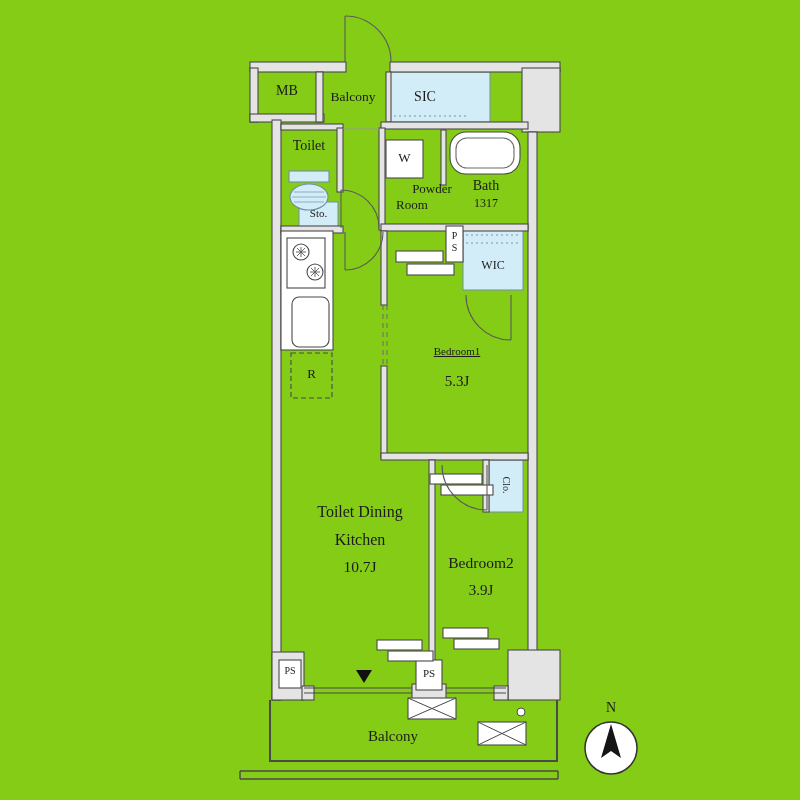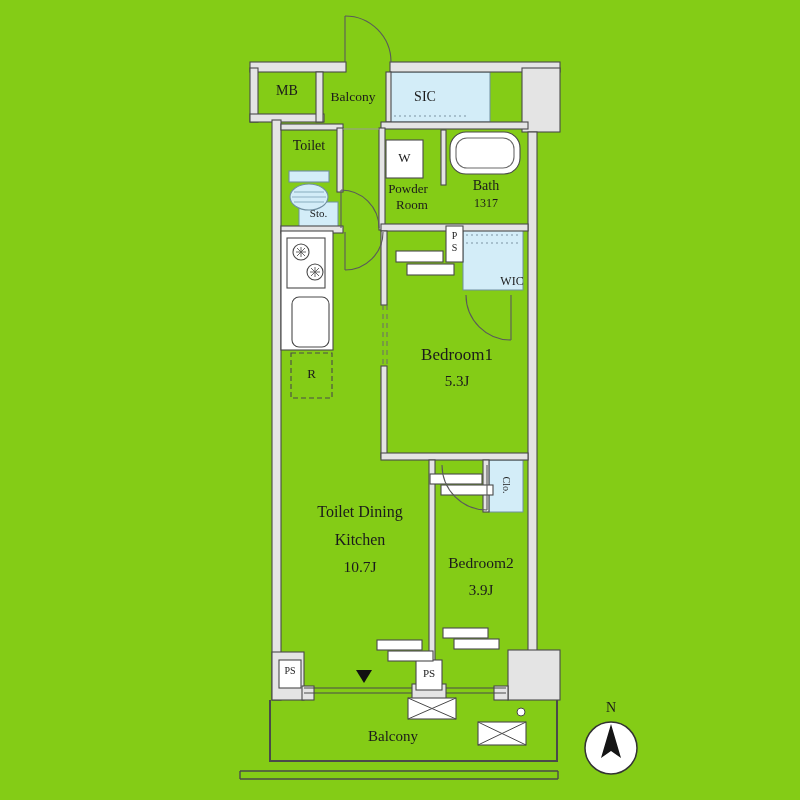--- a/index.html
+++ b/index.html
@@ -148,27 +148,27 @@
     <polygon points="611,724 621,758 611,751 601,758" fill="#151515"></polygon>
   </g>
 </svg>
 
 <div class="lbl" style="left:257px;top:83px;width:60px;font-size:14px;">MB</div>
 <div class="lbl" style="left:316px;top:89px;width:74px;font-size:13.5px;">Balcony</div>
 <div class="lbl" style="left:392px;top:89px;width:66px;font-size:14px;">SIC</div>
 <div class="lbl" style="left:279px;top:138px;width:60px;font-size:14px;">Toilet</div>
 <div class="lbl" style="left:299px;top:207px;width:39px;font-size:11px;">Sto.</div>
 <div class="lbl" style="left:386px;top:150px;width:37px;font-size:13px;">W</div>
-<div class="lbl" style="left:376px;top:181px;width:64px;font-size:13px;">Powder</div>
+<div class="lbl" style="left:400px;top:181px;width:64px;font-size:13px;">Powder</div>
 <div class="lbl" style="left:380px;top:197px;width:64px;font-size:13px;">Room</div>
 <div class="lbl" style="left:450px;top:178px;width:72px;font-size:14px;text-align:center;">Bath</div>
 <div class="lbl" style="left:450px;top:196px;width:72px;font-size:12px;">1317</div>
 <div class="vlbl" style="left:449px;top:230px;height:32px;font-size:10px;">PS</div>
-<div class="lbl" style="left:463px;top:274px;width:60px;font-size:12px;padding-left:19px;">WIC</div>
-<div class="lbl" style="left:397px;top:345px;width:120px;font-size:17px;">Bedroom1</div>
+<div class="lbl" style="left:463px;top:258px;width:60px;font-size:12px;">WIC</div>
+<div class="lbl" style="left:397px;top:345px;width:120px;font-size:11px;text-decoration:underline;">Bedroom1</div>
 <div class="lbl" style="left:397px;top:372px;width:120px;font-size:15px;text-align:center;">5.3J</div>
 <div class="lbl" style="left:291px;top:366px;width:41px;font-size:13px;">R</div>
 <div class="lbl" style="left:300px;top:502px;width:120px;font-size:16px;">Toilet Dining</div>
 <div class="lbl" style="left:300px;top:530px;width:120px;font-size:16px;">Kitchen</div>
 <div class="lbl" style="left:300px;top:558px;width:120px;font-size:15.5px;">10.7J</div>
 <div class="lbl rot" style="left:484px;top:479px;width:44px;font-size:10px;">Clo.</div>
 <div class="lbl" style="left:421px;top:554px;width:120px;font-size:15.5px;">Bedroom2</div>
 <div class="lbl" style="left:421px;top:581px;width:120px;font-size:15px;">3.9J</div>
 <div class="lbl" style="left:277px;top:665px;width:26px;font-size:10px;">PS</div>
 <div class="lbl" style="left:414px;top:667px;width:30px;font-size:11px;">PS</div>

